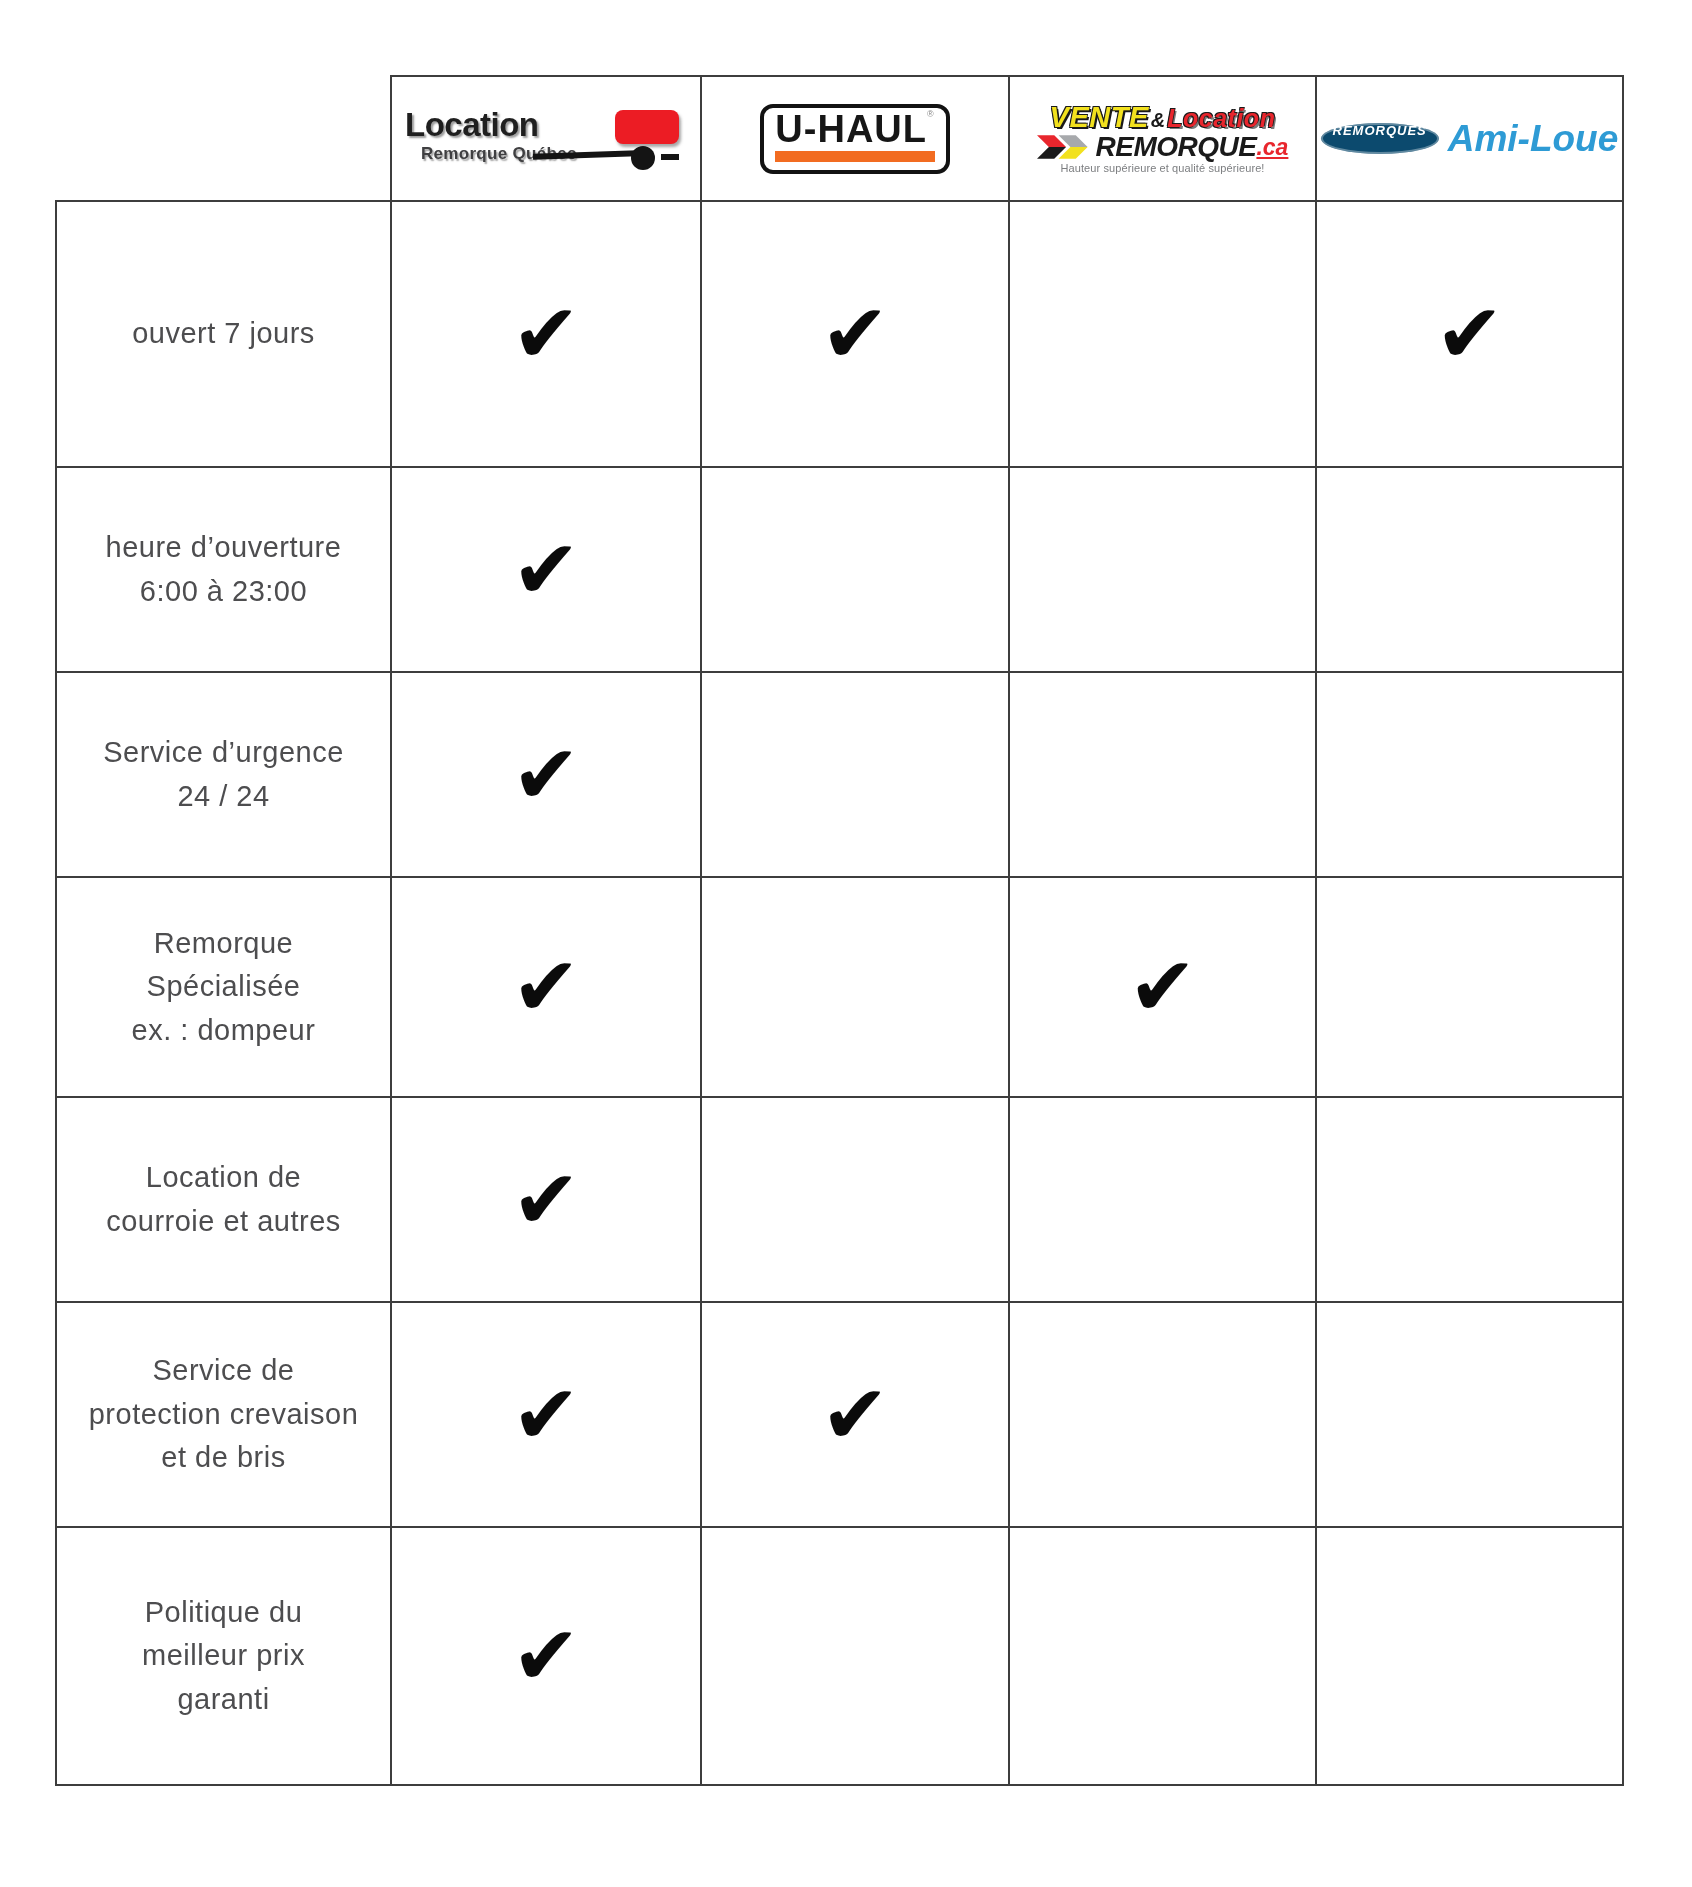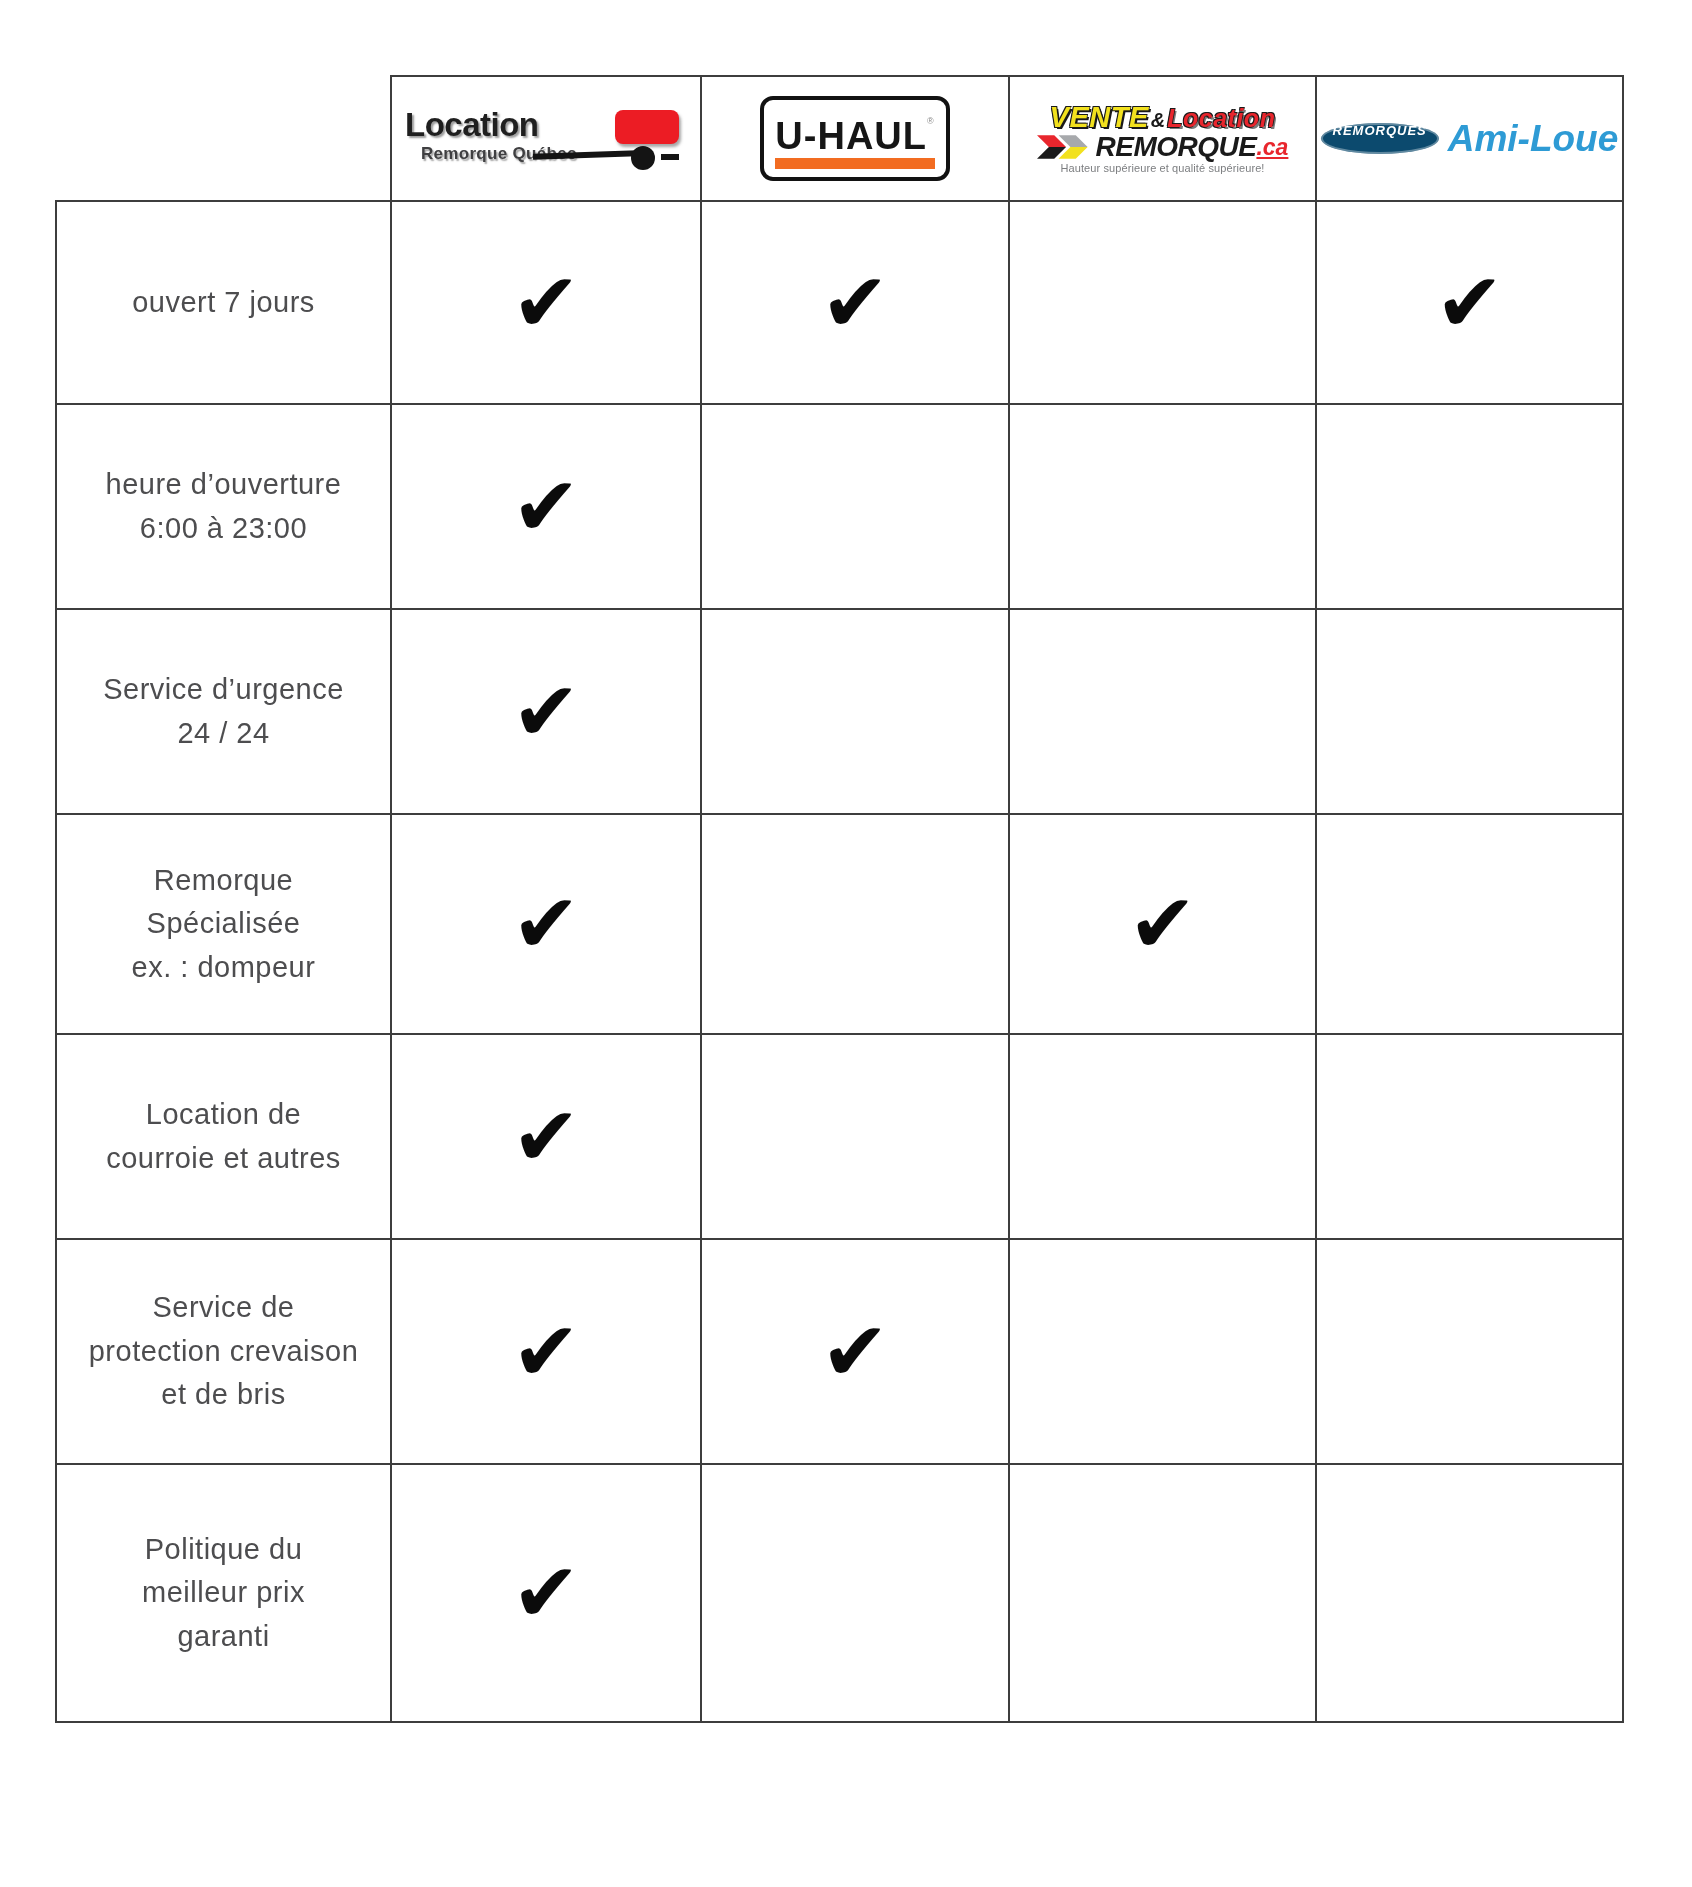--- a/index.html
+++ b/index.html
@@ -12,21 +12,21 @@
 
   
   table.cmp {
     position:absolute; left:55px; top:75px;
     border-collapse:collapse; table-layout:fixed;
     width:1567px;
   }
   td { border:2px solid #3d3d3d; vertical-align:middle; background:#fff; }
   td.blank-cell { border:none; background:transparent; }
   tr.header-row { height:125px; }
-  tbody tr:nth-child(1){ height:203px; }
+  tbody tr:nth-child(1){ height:266px; }
   tbody tr:nth-child(2){ height:205px; }
   tbody tr:nth-child(3){ height:205px; }
   tbody tr:nth-child(4){ height:220px; }
   tbody tr:nth-child(5){ height:205px; }
   tbody tr:nth-child(6){ height:225px; }
   tbody tr:nth-child(7){ height:258px; }
 
   td.label-cell {
     text-align:center; white-space:pre-line;
     font-size:29px; line-height:1.5; color:#4d4d4f;
@@ -60,21 +60,21 @@
     box-shadow:2px 3px 3px rgba(120,120,120,.65);
   }
   .lrq-bar { position:absolute; left:-68px; top:46px; width:104px; height:6px; background:#141414; transform:rotate(-2deg); }
   .lrq-wheel { position:absolute; left:30px; top:40px; width:24px; height:24px; border-radius:50%; background:#141414; }
   .lrq-hitch { position:absolute; left:60px; top:48px; width:18px; height:6px; background:#141414; }
 
   
   .uhaul {
     display:inline-block; background:#fff;
     border:4px solid #121212; border-radius:13px;
-    padding:17px 11px 8px; position:relative;
+    padding:2px 11px 8px; position:relative;
   }
   .uhaul-text {
     font-size:38px; font-weight:800; color:#161616;
     letter-spacing:1px; line-height:1;
   }
   .uhaul-reg { font-size:9px; color:#8a8a8a; vertical-align:top; font-weight:400; }
   .uhaul-bar { height:11px; background:#f26c21; margin-top:3px; }
 
   
   .vlr { width:252px; margin:0 auto; font-style:italic; }

